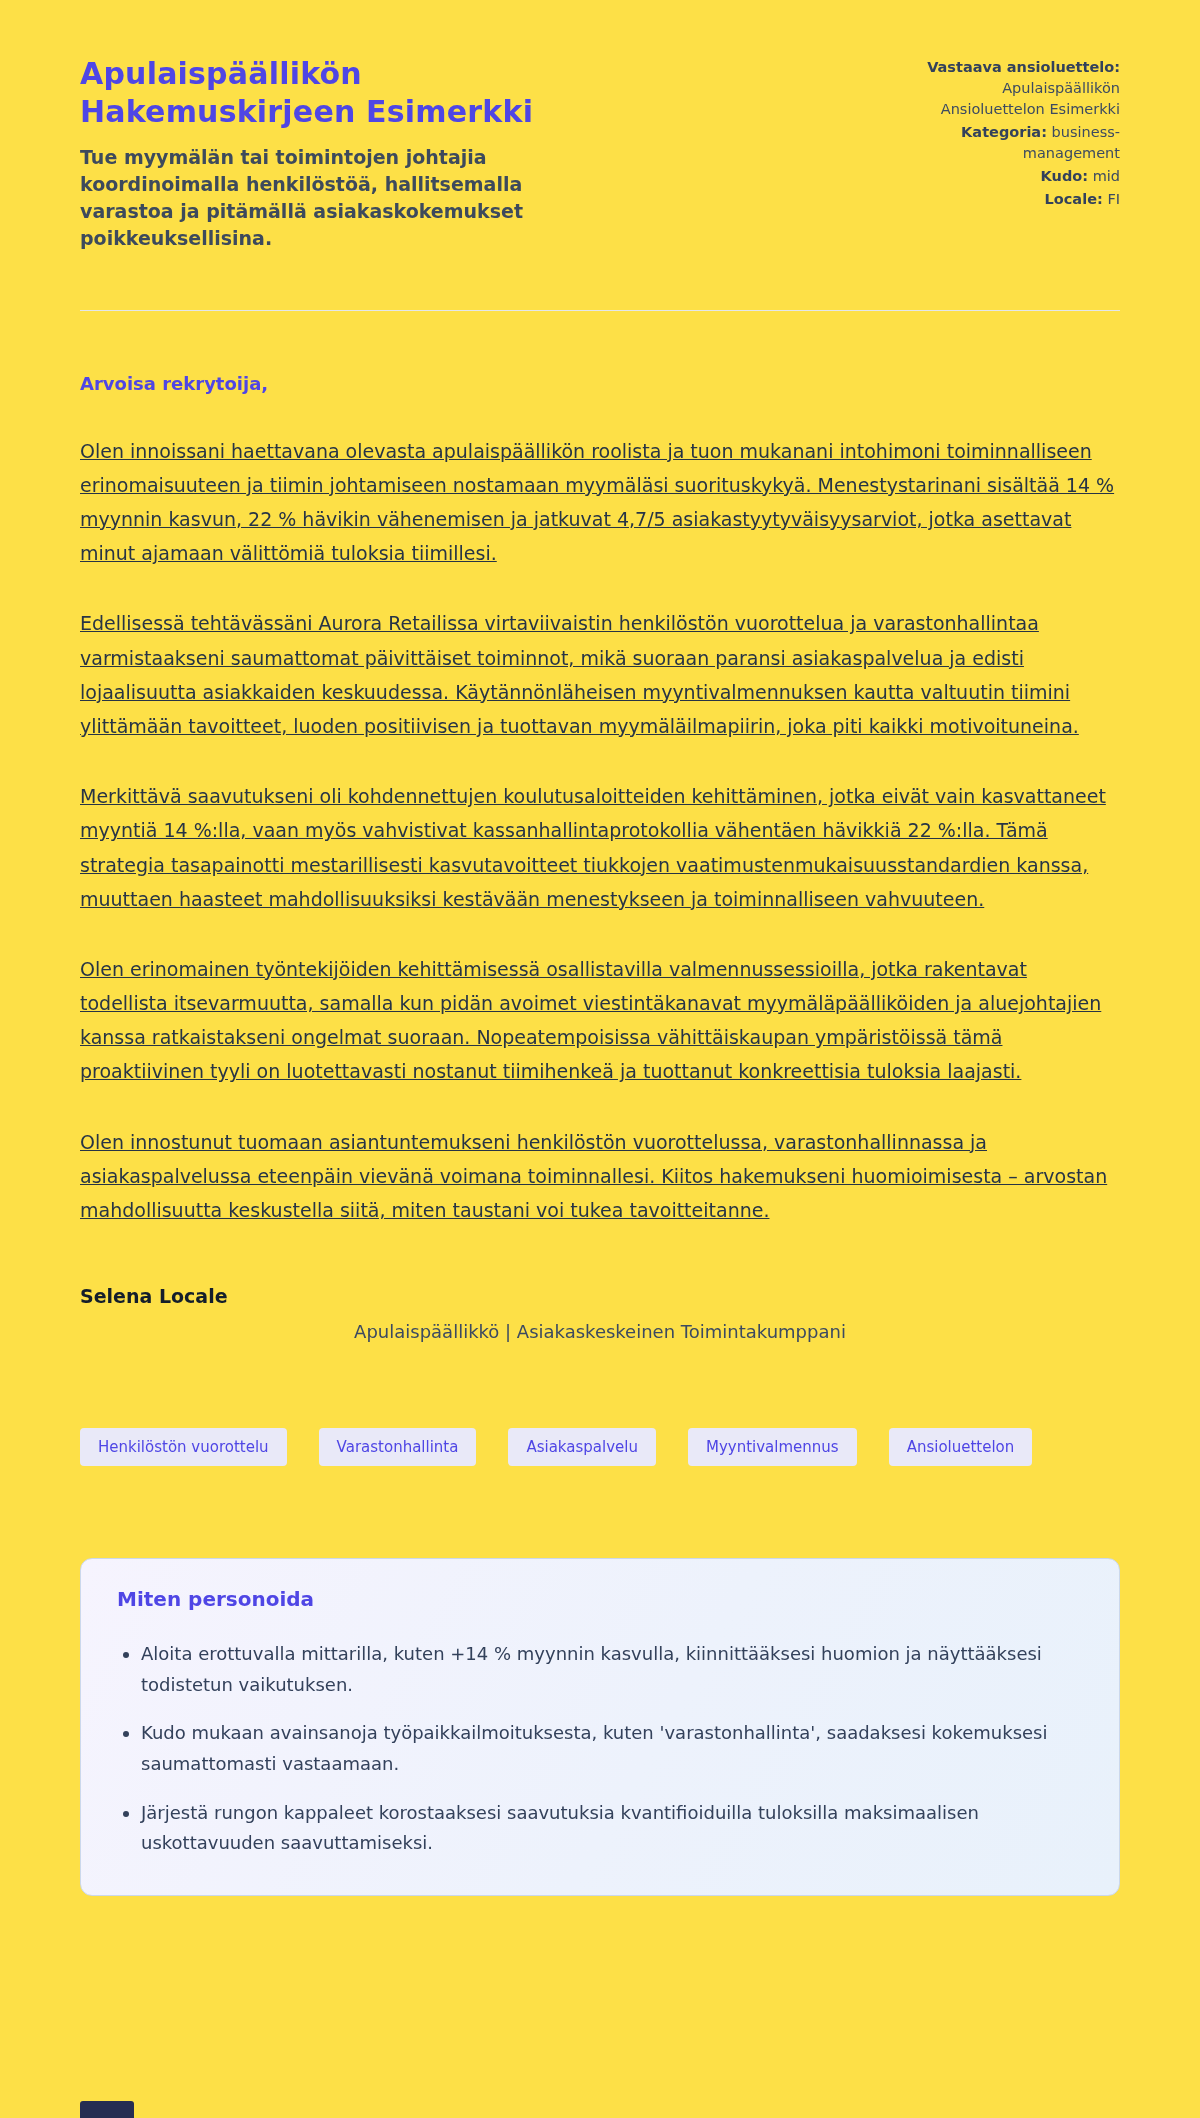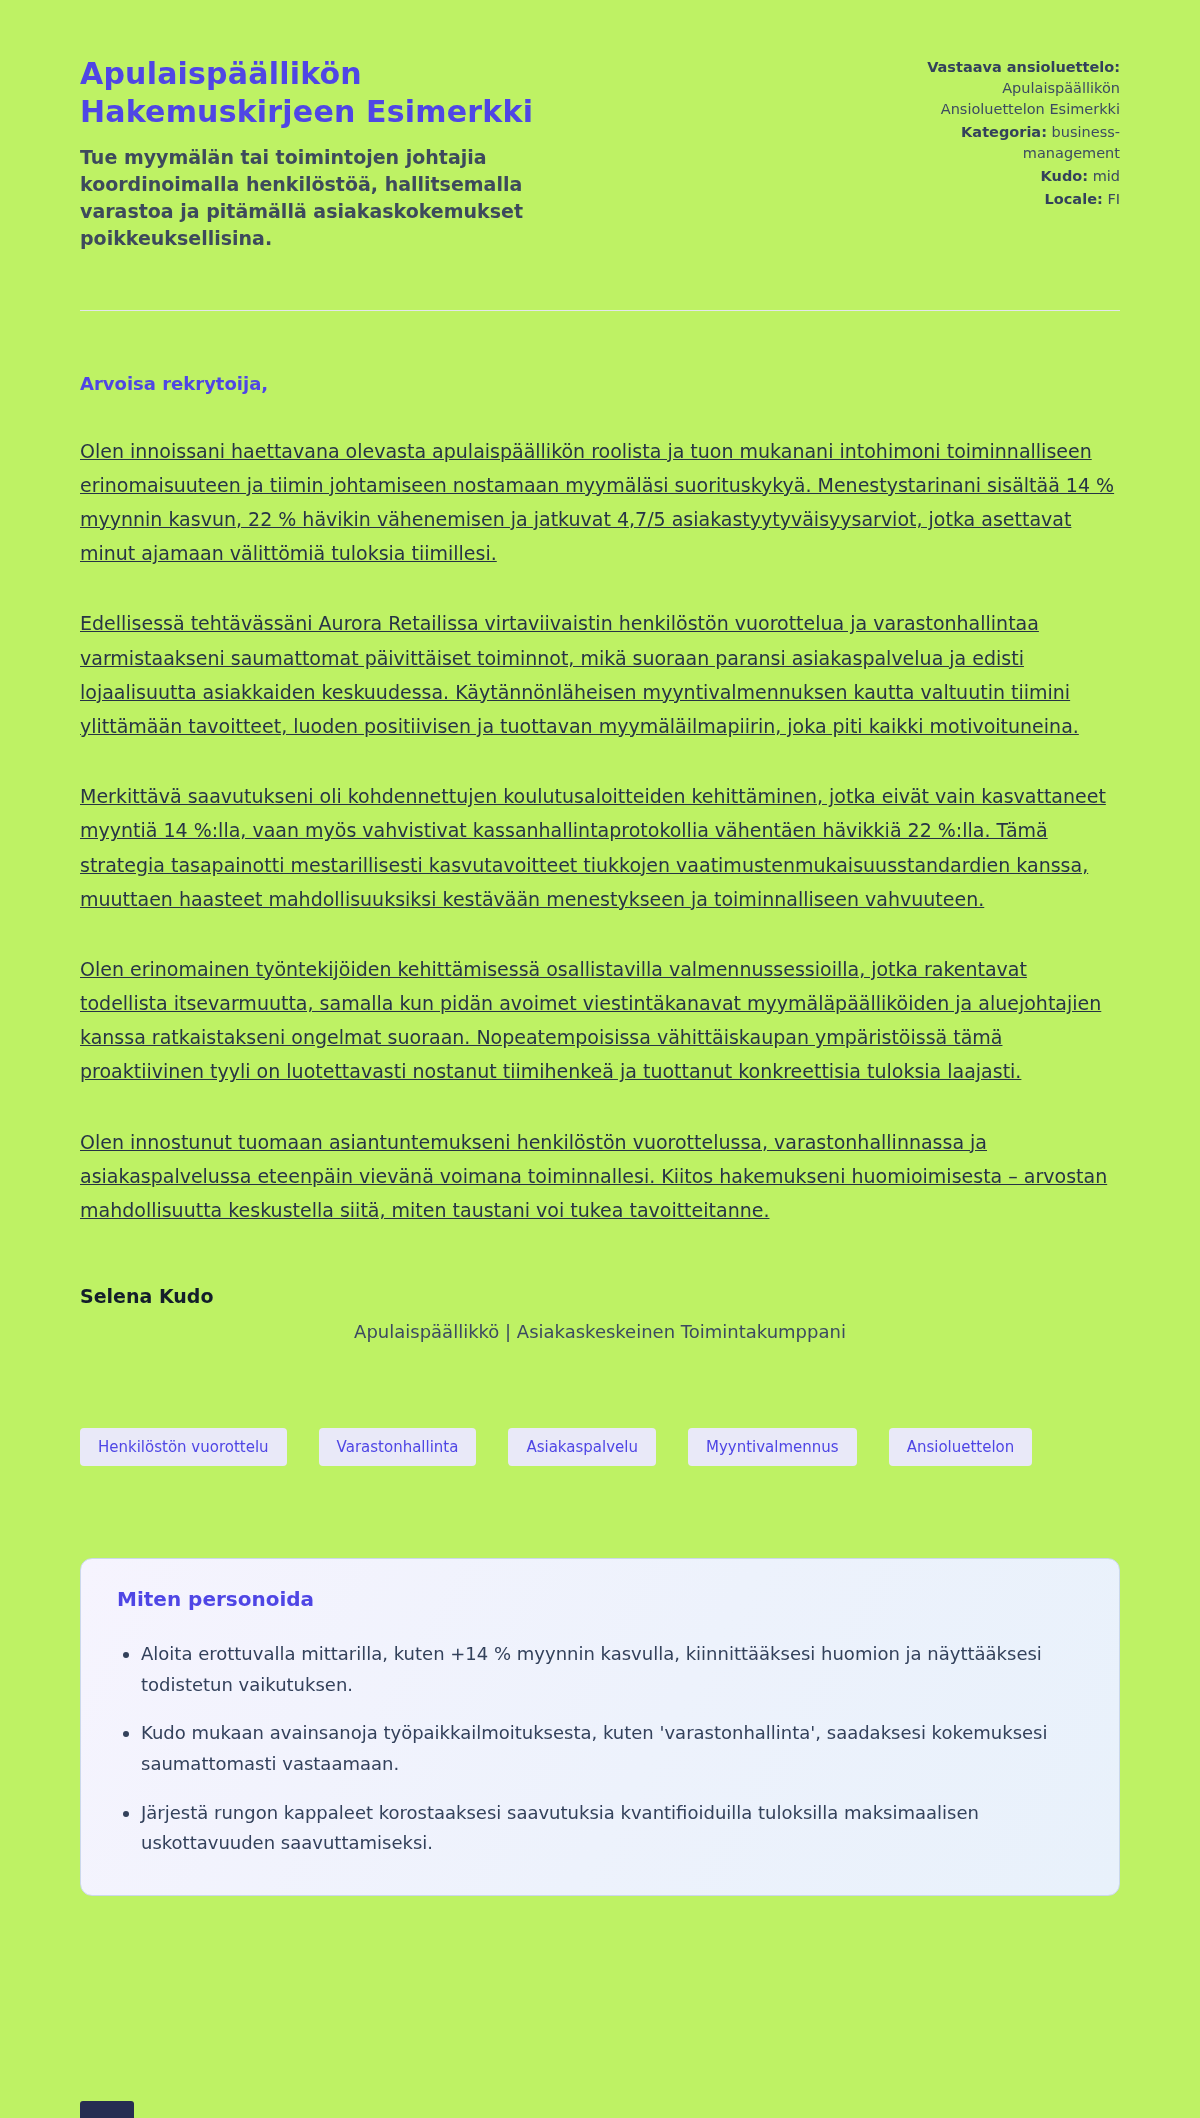--- a/index.html
+++ b/index.html
@@ -7,21 +7,21 @@
   body {
     width: 1200px;
     font-family: "DejaVu Sans", "Liberation Sans", sans-serif;
     color: #273445;
   }
   .page {
     position: relative;
     width: 1200px;
     min-height: 2118px;
     padding: 55px 80px 68px 80px;
-    background: #bef264;
+    background: #fde047;
   }
   
   .header { display: flex; justify-content: space-between; align-items: flex-start; }
   .header-left { max-width: 540px; }
   h1.title {
     color: #4f46e5;
     font-size: 30px;
     line-height: 1.28;
     font-weight: bold;
     letter-spacing: 0.2px;
@@ -153,21 +153,21 @@
 
   <hr class="divider">
 
   <main class="letter">
     <p class="greeting">Arvoisa rekrytoija,</p>
     <p class="para">Olen innoissani haettavana olevasta apulaispäällikön roolista ja tuon mukanani intohimoni toiminnalliseen erinomaisuuteen ja tiimin johtamiseen nostamaan myymäläsi suorituskykyä. Menestystarinani sisältää 14 % myynnin kasvun, 22 % hävikin vähenemisen ja jatkuvat 4,7/5 asiakastyytyväisyysarviot, jotka asettavat minut ajamaan välittömiä tuloksia tiimillesi.</p>
     <p class="para">Edellisessä tehtävässäni Aurora Retailissa virtaviivaistin henkilöstön vuorottelua ja varastonhallintaa varmistaakseni saumattomat päivittäiset toiminnot, mikä suoraan paransi asiakaspalvelua ja edisti lojaalisuutta asiakkaiden keskuudessa. Käytännönläheisen myyntivalmennuksen kautta valtuutin tiimini ylittämään tavoitteet, luoden positiivisen ja tuottavan myymäläilmapiirin, joka piti kaikki motivoituneina.</p>
     <p class="para">Merkittävä saavutukseni oli kohdennettujen koulutusaloitteiden kehittäminen, jotka eivät vain kasvattaneet myyntiä 14 %:lla, vaan myös vahvistivat kassanhallintaprotokollia vähentäen hävikkiä 22 %:lla. Tämä strategia tasapainotti mestarillisesti kasvutavoitteet tiukkojen vaatimustenmukaisuusstandardien kanssa, muuttaen haasteet mahdollisuuksiksi kestävään menestykseen ja toiminnalliseen vahvuuteen.</p>
     <p class="para">Olen erinomainen työntekijöiden kehittämisessä osallistavilla valmennussessioilla, jotka rakentavat todellista itsevarmuutta, samalla kun pidän avoimet viestintäkanavat myymäläpäälliköiden ja aluejohtajien kanssa ratkaistakseni ongelmat suoraan. Nopeatempoisissa vähittäiskaupan ympäristöissä tämä proaktiivinen tyyli on luotettavasti nostanut tiimihenkeä ja tuottanut konkreettisia tuloksia laajasti.</p>
     <p class="para">Olen innostunut tuomaan asiantuntemukseni henkilöstön vuorottelussa, varastonhallinnassa ja asiakaspalvelussa eteenpäin vievänä voimana toiminnallesi. Kiitos hakemukseni huomioimisesta – arvostan mahdollisuutta keskustella siitä, miten taustani voi tukea tavoitteitanne.</p>
-    <p class="sig-name">Selena Kudo</p>
+    <p class="sig-name">Selena Locale</p>
     <p class="sig-title">Apulaispäällikkö | Asiakaskeskeinen Toimintakumppani</p>
   </main>
 
   <div class="tags">
     <span class="tag">Henkilöstön vuorottelu</span>
     <span class="tag">Varastonhallinta</span>
     <span class="tag">Asiakaspalvelu</span>
     <span class="tag">Myyntivalmennus</span>
     <span class="tag">Ansioluettelon</span>
   </div>

